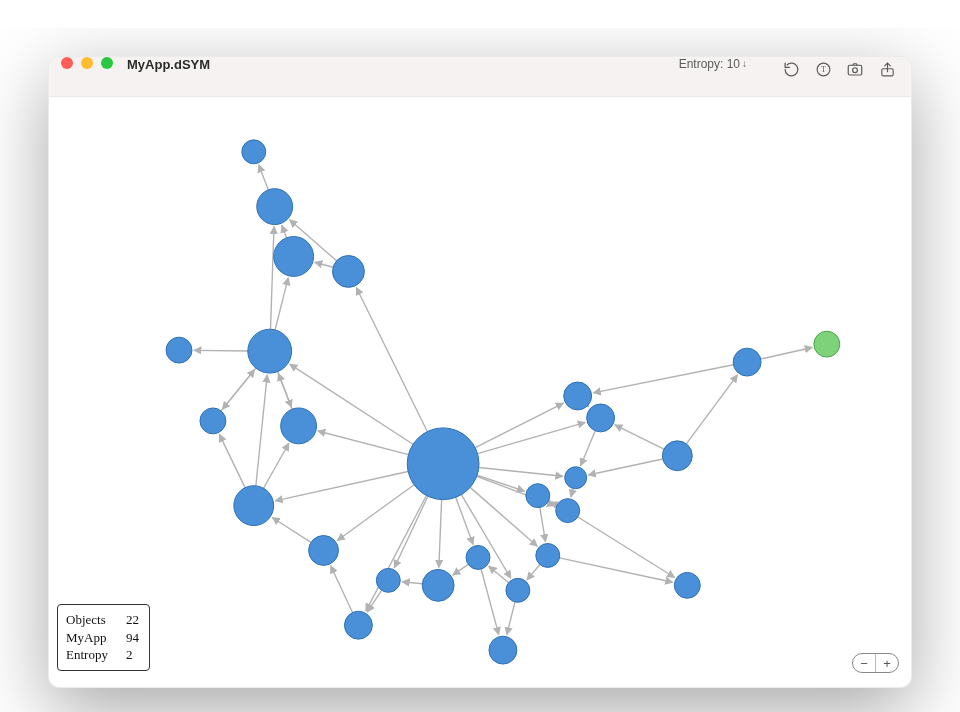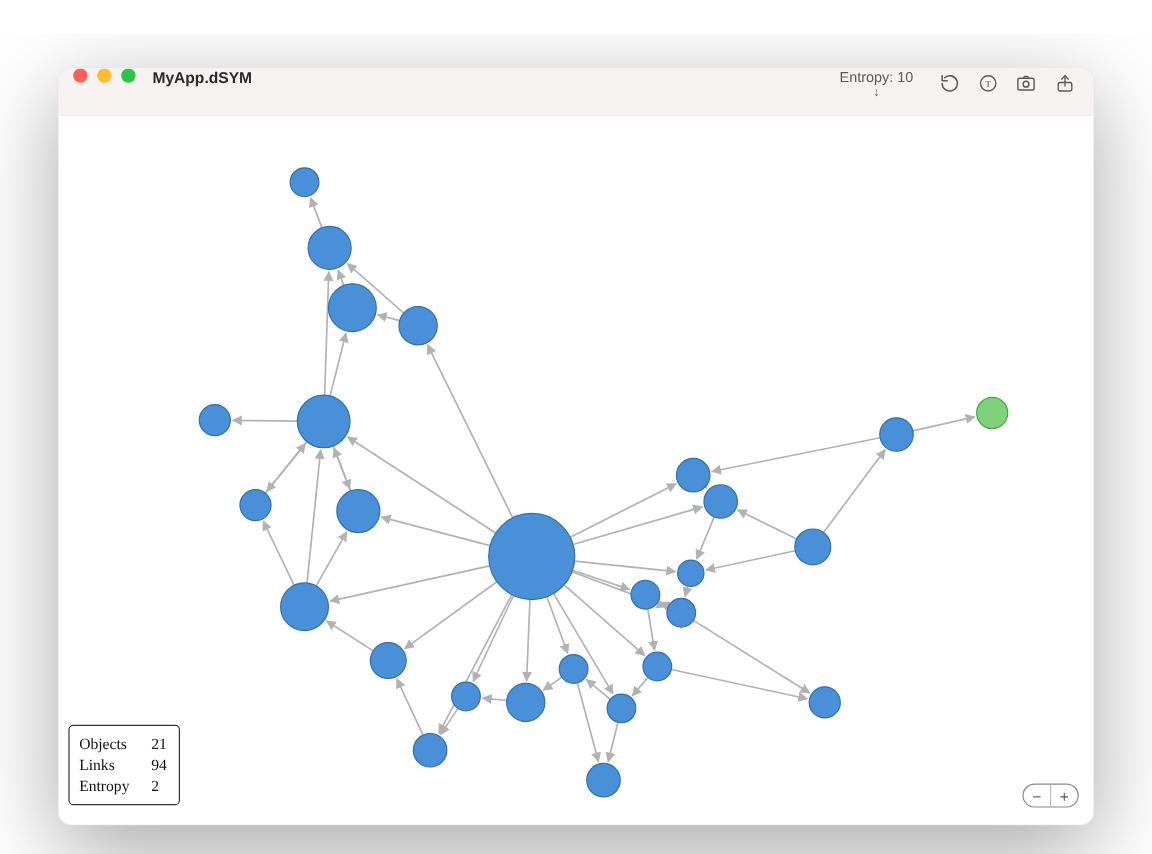--- a/index.html
+++ b/index.html
@@ -48,22 +48,21 @@
     font-weight: 600;
     color: #2b2b2b;
   }
   .titlebar .spacer { flex: 1; }
   .entropy-label {
     font-size: 12px;
     color: #5a5a5a;
     display: flex;
     align-items: center;
     gap: 2px;
-    margin-right: 10px;
-    flex-direction: column;
+    margin-right: 24px;
   }
   .entropy-label .arrow {
     font-size: 10px;
     line-height: 1;
   }
   .icon-btn {
     width: 24px; height: 24px;
     display: flex; align-items: center; justify-content: center;
     color: #5a5a5a;
     cursor: pointer;
@@ -258,24 +257,24 @@
             <circle cx="630" cy="360" r="15" fill="#4a90d9" stroke="#2e6fb5" stroke-width="1"></circle>
             <circle cx="700" cy="266" r="14" fill="#4a90d9" stroke="#2e6fb5" stroke-width="1"></circle>
             <circle cx="780" cy="248" r="13" fill="#7ed37a" stroke="#4aa547" stroke-width="1"></circle>
             <circle cx="640" cy="490" r="13" fill="#4a90d9" stroke="#2e6fb5" stroke-width="1"></circle>
           </g>
       </svg>
 
       <div class="stats-box">
         <div class="row">
           <span class="k">Objects</span>
-          <span>21</span>
+          <span>22</span>
         </div>
         <div class="row">
-          <span class="k">Links</span>
+          <span class="k">MyApp</span>
           <span>94</span>
         </div>
         <div class="row">
           <span class="k">Entropy</span>
           <span>2</span>
         </div>
       </div>
 
       <div class="zoom-ctrl">
         <button>−</button>

